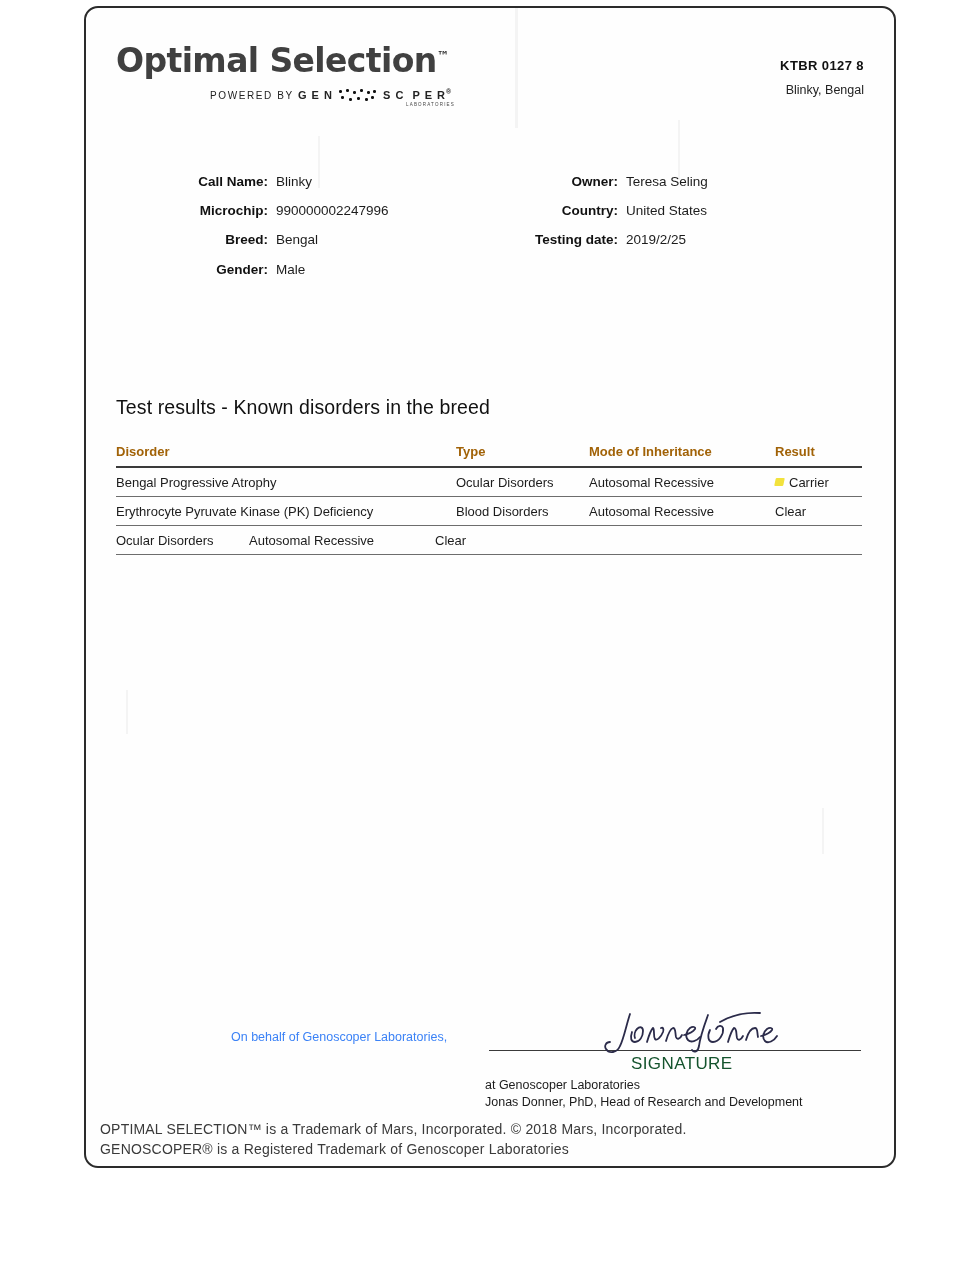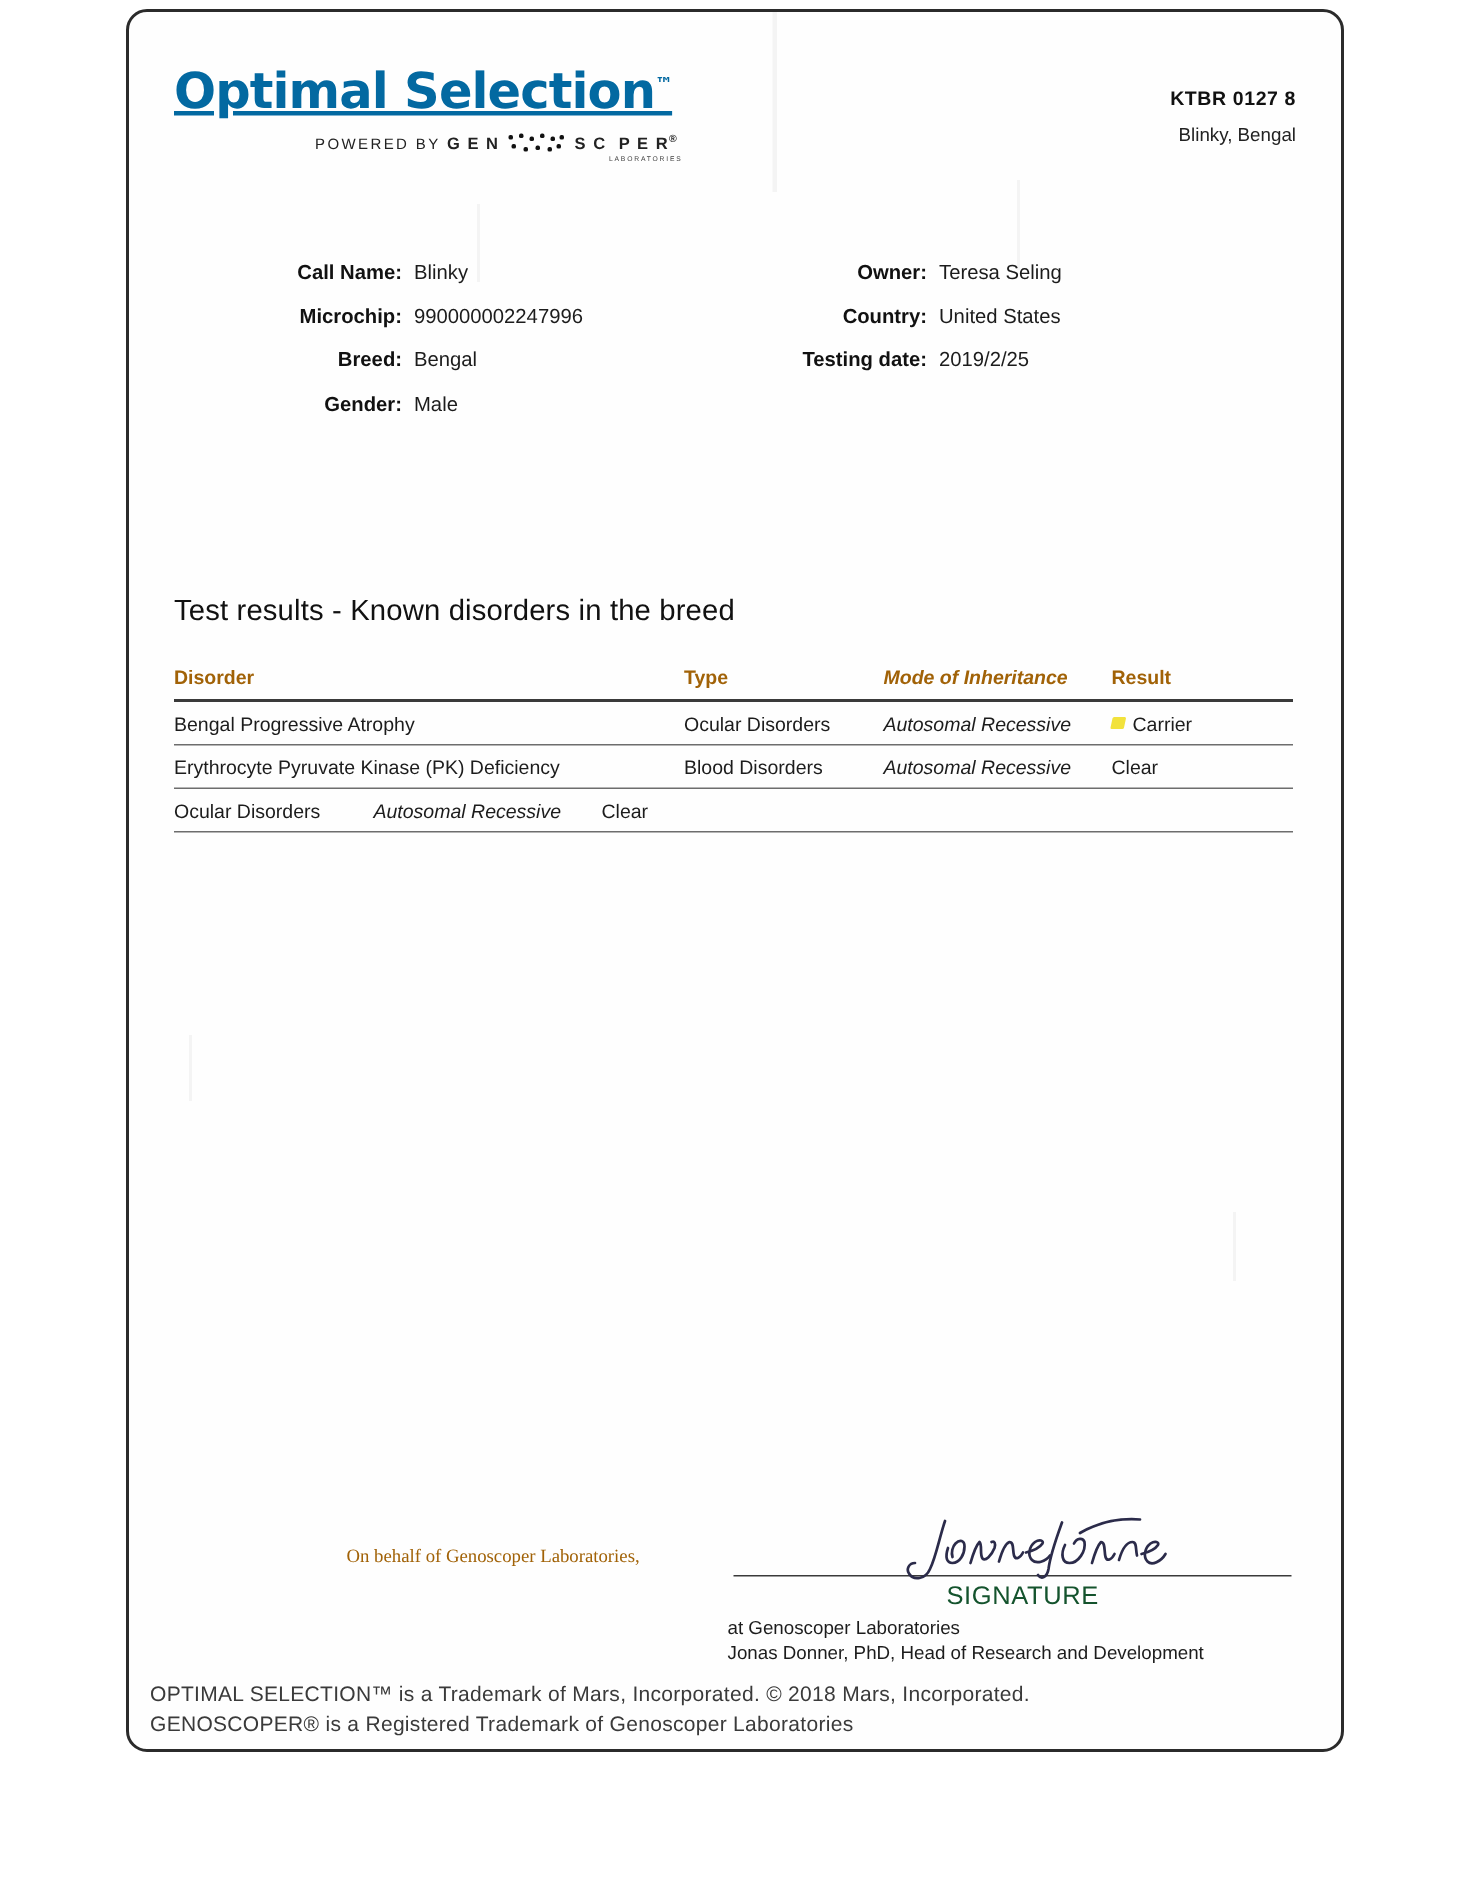--- a/index.html
+++ b/index.html
@@ -47,24 +47,23 @@
     position: absolute;
     left: 116px;
     top: 44px;
     width: 300px;
   }
   .logo-title {
     font-family: "DejaVu Sans", sans-serif;
     font-size: 33px;
     font-weight: bold;
     letter-spacing: -0.6px;
-    color: #0369a1;
+    color: #404040;
     line-height: 1;
     white-space: nowrap;
-    text-decoration: underline;
   }
   .logo-title .tm {
     font-size: 12px;
     vertical-align: super;
     font-weight: bold;
   }
   .logo-powered {
     margin-top: 10px;
     margin-left: 94px;
     font-size: 10px;
@@ -176,21 +175,21 @@
   .t-row {
     display: flex;
     font-size: 13px;
     color: #1c1c1c;
     padding-top: 7px;
     padding-bottom: 6px;
     border-bottom: 1px solid #6d6d6d;
   }
   .c-disorder { width: 340px; }
   .c-type     { width: 133px; }
-  .c-mode     { width: 152px; font-style: italic; }
+  .c-mode     { width: 186px; }
   .c-result   { width: 87px; position: relative; }
   .result-mark {
     display: inline-block;
     width: 11px;
     height: 11px;
     position: relative;
     top: 1px;
     margin-right: 3px;
   }
   .result-mark .hl {
@@ -202,22 +201,21 @@
     transform: skewX(-12deg);
     border-radius: 1px;
   }
 
   
   .behalf {
     position: absolute;
     left: 231px;
     top: 1030px;
     font-size: 12.5px;
-    color: #a16207;
-    font-family: Liberation Serif, serif;
+    color: #3b82f6;
   }
   .sig-line {
     position: absolute;
     left: 489px;
     top: 1050px;
     width: 372px;
     height: 1px;
     background: #3a3a3a;
   }
   .signature {

